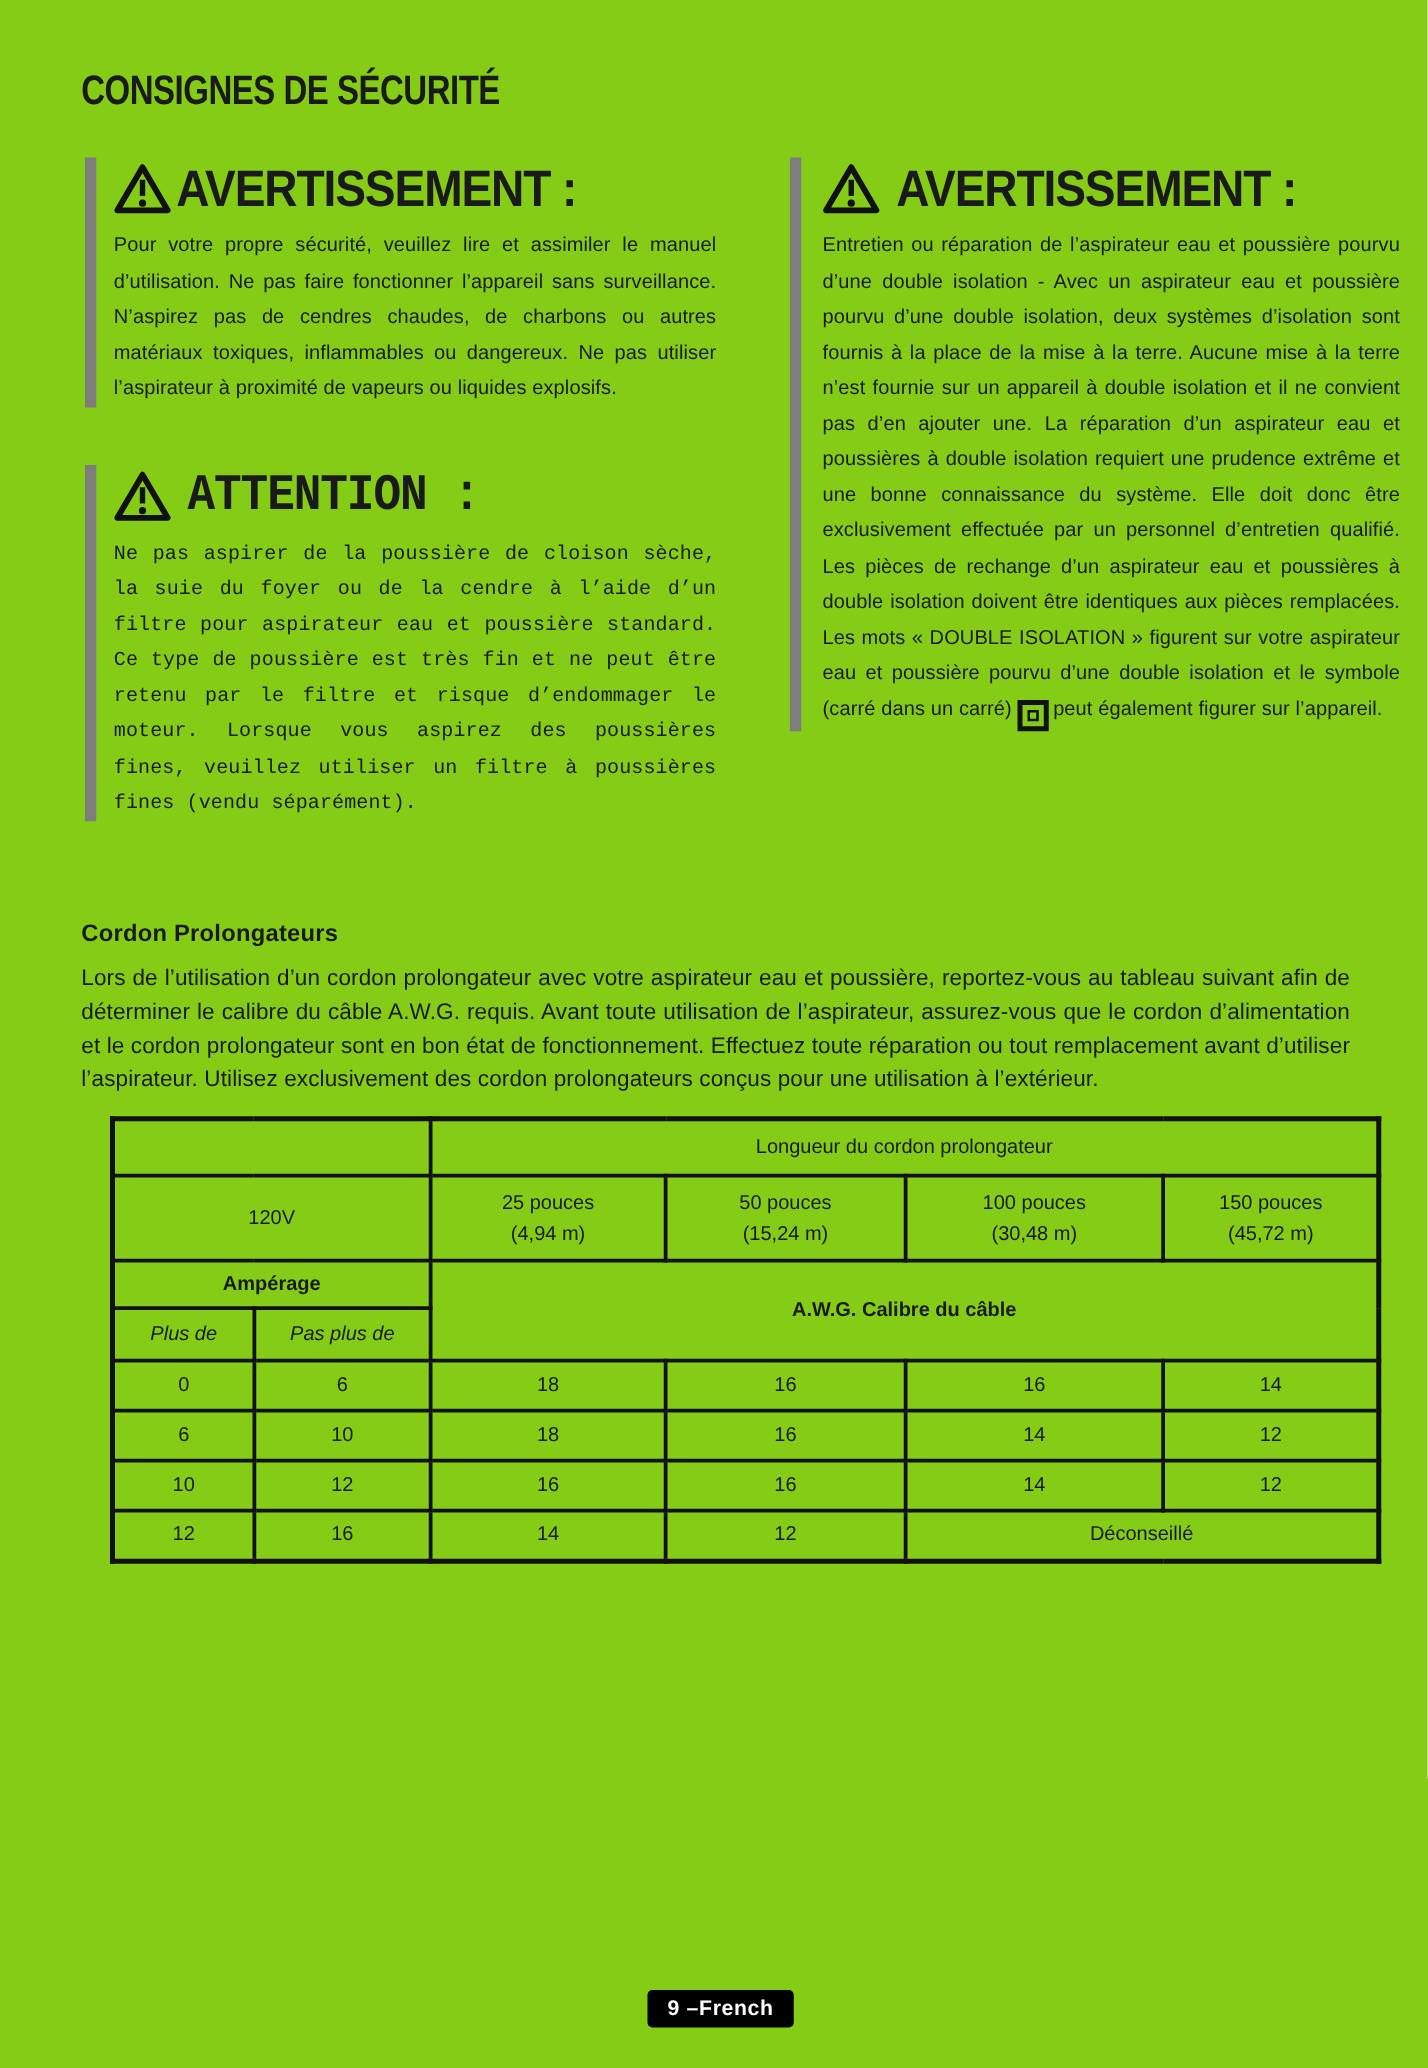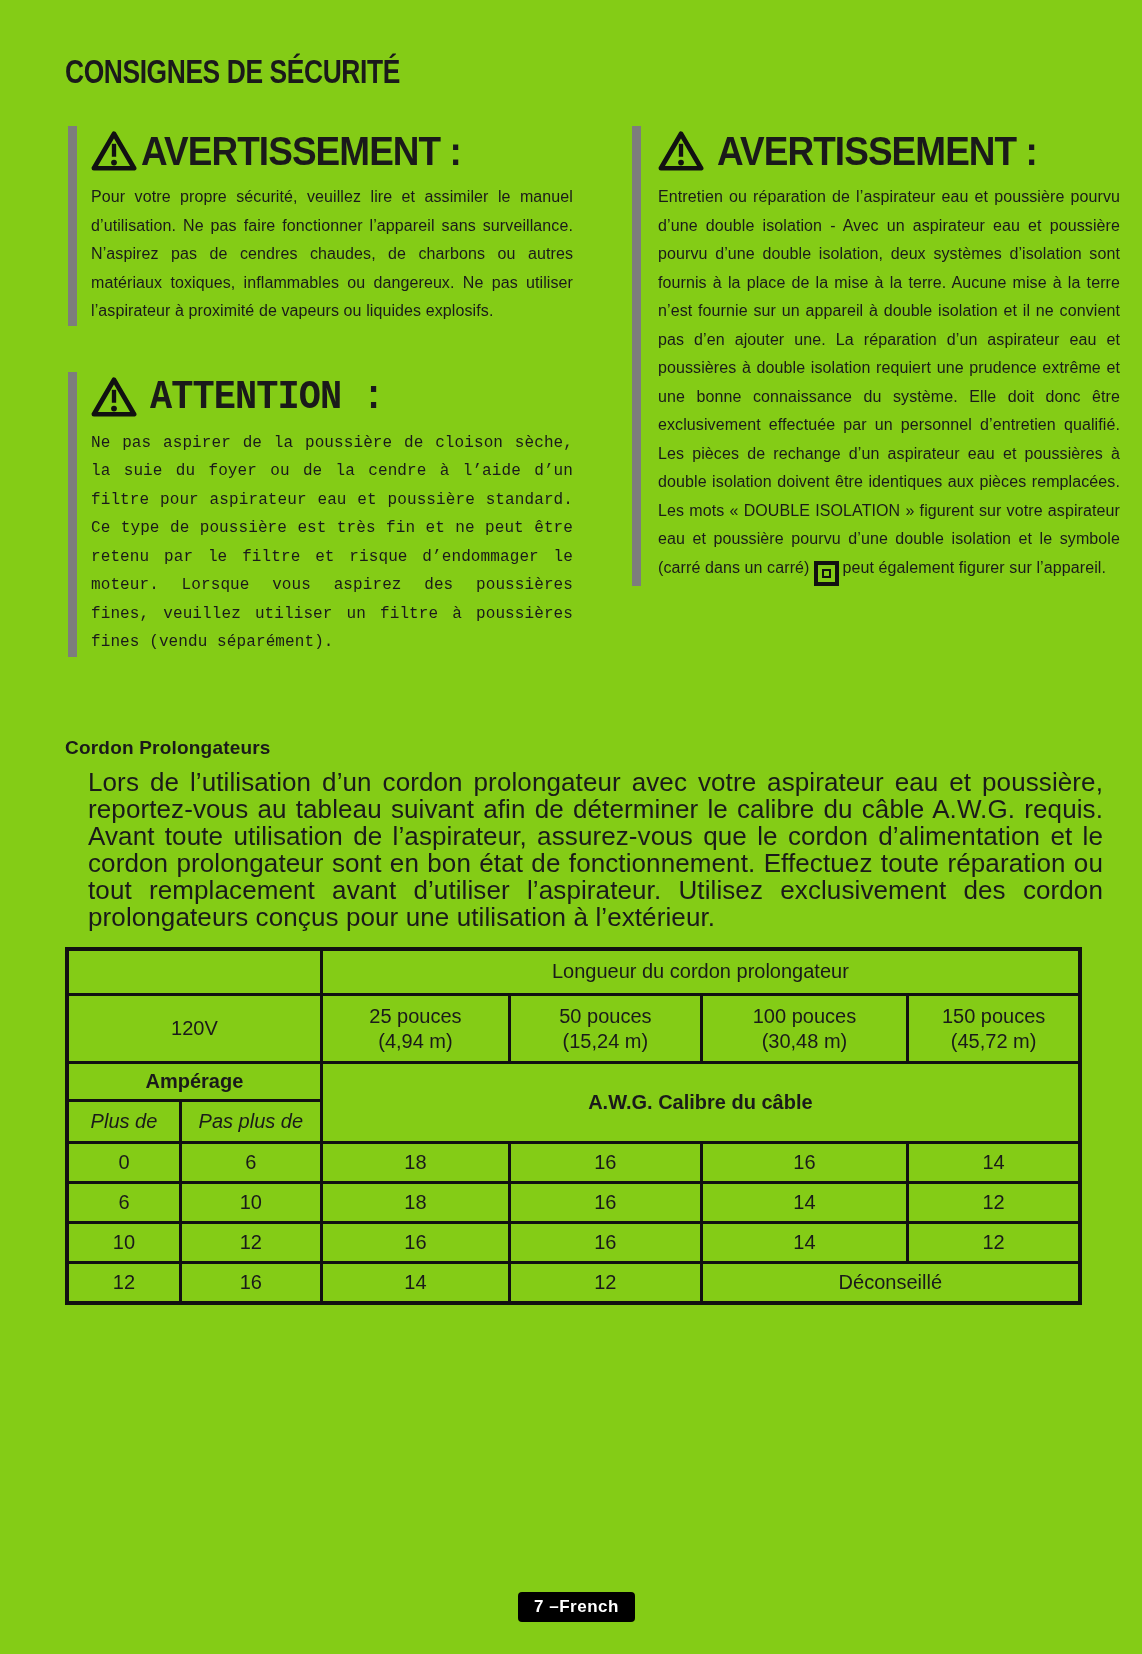--- a/index.html
+++ b/index.html
@@ -55,32 +55,31 @@
     border:4px solid #111;
     vertical-align:-5px;
     margin:0 4px;
   }
   .sq-inner { display:block; width:9px; height:9px; border:2px solid #111; }
   
   .section { margin:80px 62px 0 65px; }
   .section-heading { font-size:19px; font-weight:bold; letter-spacing:0.2px; }
   .section-body {
     margin-top:10px;
-    font-size:26px; line-height:27px;
+    font-size:18px; line-height:27px;
     text-align:justify; letter-spacing:0.1px;
     width:1015px;
-    margin-left:23px;
   }
   
   table.awg {
-    margin:16px 0 0 65px;
+    margin:16px 0 0 88px;
     width:1017px;
     border-collapse:collapse;
     border:4px solid #111;
-    font-size:20px;
+    font-size:16px;
   }
   table.awg td {
     border:3px solid #111;
     text-align:center; vertical-align:middle;
     padding:2px 4px;
   }
   td.bb4 { border-bottom-width:4px; }
   td.br4 { border-right-width:4px; }
   tr.r1 td { height:46px; }
   tr.r2 td { height:68px; line-height:25px; }
@@ -214,15 +213,15 @@
       <tr class="data">
         <td>12</td>
         <td class="br4">16</td>
         <td>14</td>
         <td>12</td>
         <td colspan="2">Déconseillé</td>
       </tr>
     </tbody>
   </table>
 
-  <div class="footer-badge">7 –French</div>
+  <div class="footer-badge">9 –French</div>
 
 </div>
 
 </body></html>

